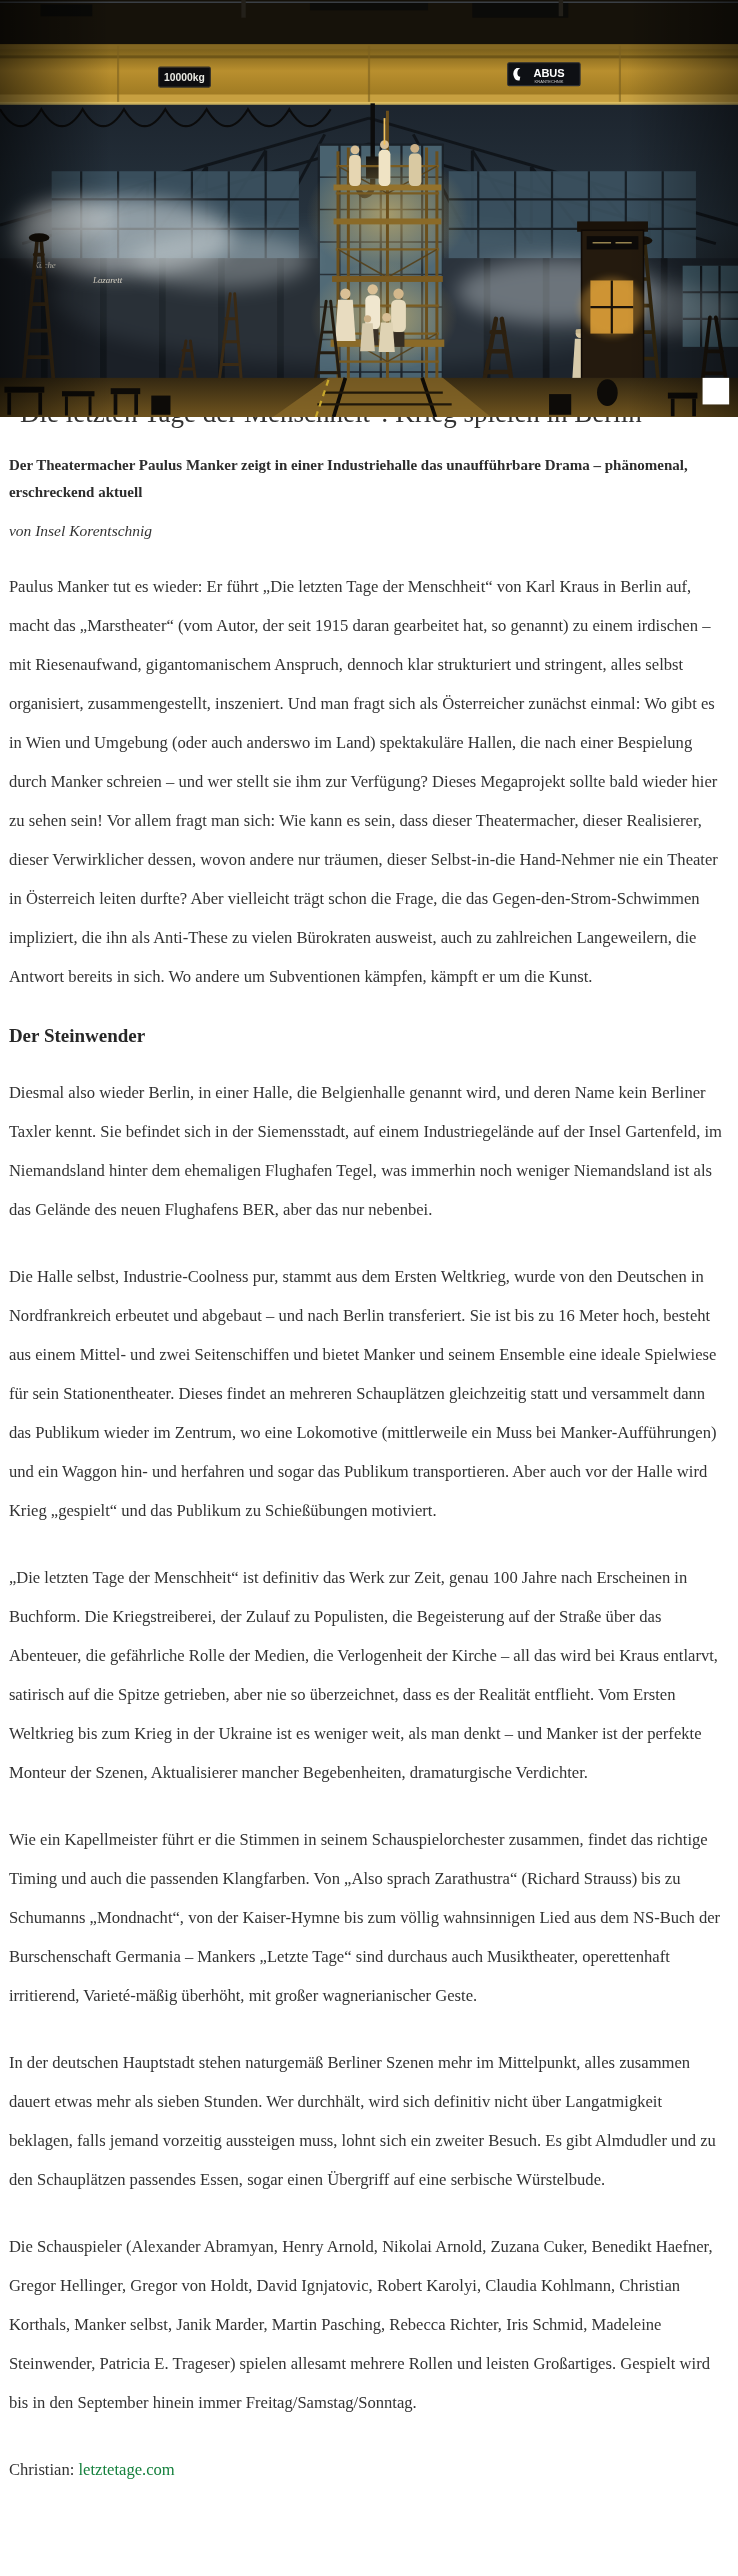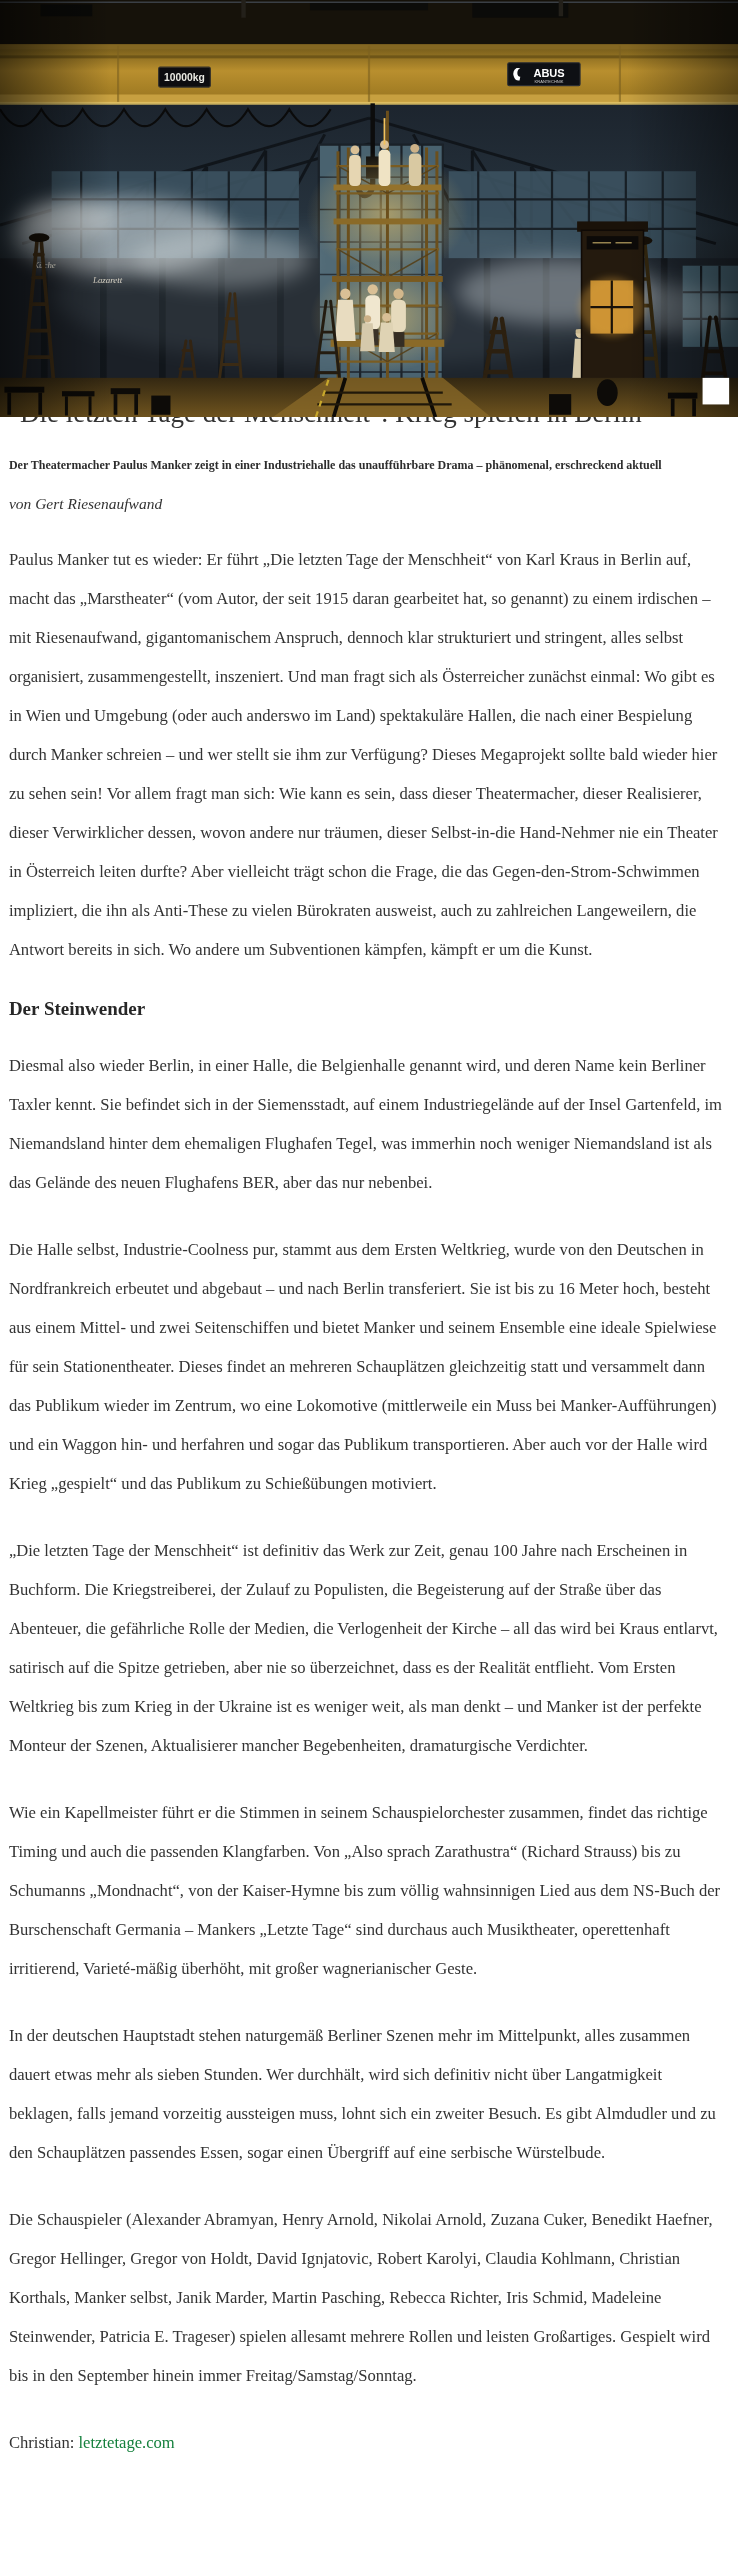--- a/index.html
+++ b/index.html
@@ -7,21 +7,21 @@
   
   .hero{width:738px;height:328px;display:block;position:relative;background:#161a20;}
   .hero svg{display:block;}
   
   .article{padding:0 11px 34px 8.9px;}
   .meta-row{display:flex;justify-content:space-between;align-items:center;margin-top:12.6px;padding-left:20.7px;}
   .badge{display:inline-block;font-family:"Liberation Sans","DejaVu Sans",sans-serif;font-size:11px;font-weight:bold;letter-spacing:0.3px;color:#1d1d1d;background:#fff;border:0.7px solid #ddd;border-radius:0;padding:5.2px 11px;box-shadow:0 0.7px 1.5px rgba(0,0,0,.05);cursor:pointer;}
   .date{font-size:13px;color:#3b82f6;}
   
   h1{font-weight:400;font-size:27px;line-height:38px;color:#333;margin:29.5px 0 0 0;}
-  .lead{font-size:12px;line-height:27px;font-weight:700;color:#2d2d2d;margin-top:20px;max-width:724px;}
+  .lead{font-size:15px;line-height:27px;font-weight:700;color:#2d2d2d;margin-top:20px;max-width:724px;}
   .author{font-size:15.5px;font-style:italic;color:#333;margin-top:15.5px;}
   .body{margin-top:27px;}
   .body p{font-size:16.6px;line-height:39px;margin:0 0 28px 0;color:#333;max-width:727px;}
   .body h2{font-size:19px;line-height:24px;font-weight:700;color:#272727;margin:10.3px 0 25px 0;}
   .footer-line{font-size:17px;color:#3a3a3a;margin:10.3px 0 0 0;}
   .ticket-link{color:#15803d;text-decoration:none;cursor:pointer;}
 </style>
 </head>
 <body>
 
@@ -401,21 +401,21 @@
 
     <div class="meta-row">
       <span class="badge">KRITIK</span>
       <span class="date">24.06.2022</span>
     </div>
 
     <h1>"Die letzten Tage der Menschheit": Krieg spielen in Berlin</h1>
 
     <div class="lead">Der Theatermacher Paulus Manker zeigt in einer Industriehalle das unaufführbare Drama – phänomenal, erschreckend aktuell</div>
 
-    <div class="author">von Gert Riesenaufwand</div>
+    <div class="author">von Insel Korentschnig</div>
 
     <div class="body">
       <p>Paulus Manker tut es wieder: Er führt „Die letzten Tage der Menschheit“ von Karl Kraus in Berlin auf, macht das „Marstheater“ (vom Autor, der seit 1915 daran gearbeitet hat, so genannt) zu einem irdischen – mit Riesenaufwand, gigantomanischem Anspruch, dennoch klar strukturiert und stringent, alles selbst organisiert, zusammengestellt, inszeniert. Und man fragt sich als Österreicher zunächst einmal: Wo gibt es in Wien und Umgebung (oder auch anderswo im Land) spektakuläre Hallen, die nach einer Bespielung durch Manker schreien – und wer stellt sie ihm zur Verfügung? Dieses Megaprojekt sollte bald wieder hier zu sehen sein! Vor allem fragt man sich: Wie kann es sein, dass dieser Theatermacher, dieser Realisierer, dieser Verwirklicher dessen, wovon andere nur träumen, dieser Selbst-in-die Hand-Nehmer nie ein Theater in Österreich leiten durfte? Aber vielleicht trägt schon die Frage, die das Gegen-den-Strom-Schwimmen impliziert, die ihn als Anti-These zu vielen Bürokraten ausweist, auch zu zahlreichen Langeweilern, die Antwort bereits in sich. Wo andere um Subventionen kämpfen, kämpft er um die Kunst.</p>
       <h2>Der Steinwender</h2>
       <p>Diesmal also wieder Berlin, in einer Halle, die Belgienhalle genannt wird, und deren Name kein Berliner Taxler kennt. Sie befindet sich in der Siemensstadt, auf einem Industriegelände auf der Insel Gartenfeld, im Niemandsland hinter dem ehemaligen Flughafen Tegel, was immerhin noch weniger Niemandsland ist als das Gelände des neuen Flughafens BER, aber das nur nebenbei.</p>
       <p>Die Halle selbst, Industrie-Coolness pur, stammt aus dem Ersten Weltkrieg, wurde von den Deutschen in Nordfrankreich erbeutet und abgebaut – und nach Berlin transferiert. Sie ist bis zu 16 Meter hoch, besteht aus einem Mittel- und zwei Seitenschiffen und bietet Manker und seinem Ensemble eine ideale Spielwiese für sein Stationentheater. Dieses findet an mehreren Schauplätzen gleichzeitig statt und versammelt dann das Publikum wieder im Zentrum, wo eine Lokomotive (mittlerweile ein Muss bei Manker-Aufführungen) und ein Waggon hin- und herfahren und sogar das Publikum transportieren. Aber auch vor der Halle wird Krieg „gespielt“ und das Publikum zu Schießübungen motiviert.</p>
       <p>„Die letzten Tage der Menschheit“ ist definitiv das Werk zur Zeit, genau 100 Jahre nach Erscheinen in Buchform. Die Kriegstreiberei, der Zulauf zu Populisten, die Begeisterung auf der Straße über das Abenteuer, die gefährliche Rolle der Medien, die Verlogenheit der Kirche – all das wird bei Kraus entlarvt, satirisch auf die Spitze getrieben, aber nie so überzeichnet, dass es der Realität entflieht. Vom Ersten Weltkrieg bis zum Krieg in der Ukraine ist es weniger weit, als man denkt – und Manker ist der perfekte Monteur der Szenen, Aktualisierer mancher Begebenheiten, dramaturgische Verdichter.</p>
       <p>Wie ein Kapellmeister führt er die Stimmen in seinem Schauspielorchester zusammen, findet das richtige Timing und auch die passenden Klangfarben. Von „Also sprach Zarathustra“ (Richard Strauss) bis zu Schumanns „Mondnacht“, von der Kaiser-Hymne bis zum völlig wahnsinnigen Lied aus dem NS-Buch der Burschenschaft Germania – Mankers „Letzte Tage“ sind durchaus auch Musiktheater, operettenhaft irritierend, Varieté-mäßig überhöht, mit großer wagnerianischer Geste.</p>
       <p>In der deutschen Hauptstadt stehen naturgemäß Berliner Szenen mehr im Mittelpunkt, alles zusammen dauert etwas mehr als sieben Stunden. Wer durchhält, wird sich definitiv nicht über Langatmigkeit beklagen, falls jemand vorzeitig aussteigen muss, lohnt sich ein zweiter Besuch. Es gibt Almdudler und zu den Schauplätzen passendes Essen, sogar einen Übergriff auf eine serbische Würstelbude.</p>
       <p>Die Schauspieler (Alexander Abramyan, Henry Arnold, Nikolai Arnold, Zuzana Cuker, Benedikt Haefner, Gregor Hellinger, Gregor von Holdt, David Ignjatovic, Robert Karolyi, Claudia Kohlmann, Christian Korthals, Manker selbst, Janik Marder, Martin Pasching, Rebecca Richter, Iris Schmid, Madeleine Steinwender, Patricia E. Trageser) spielen allesamt mehrere Rollen und leisten Großartiges. Gespielt wird bis in den September hinein immer Freitag/Samstag/Sonntag.</p>

